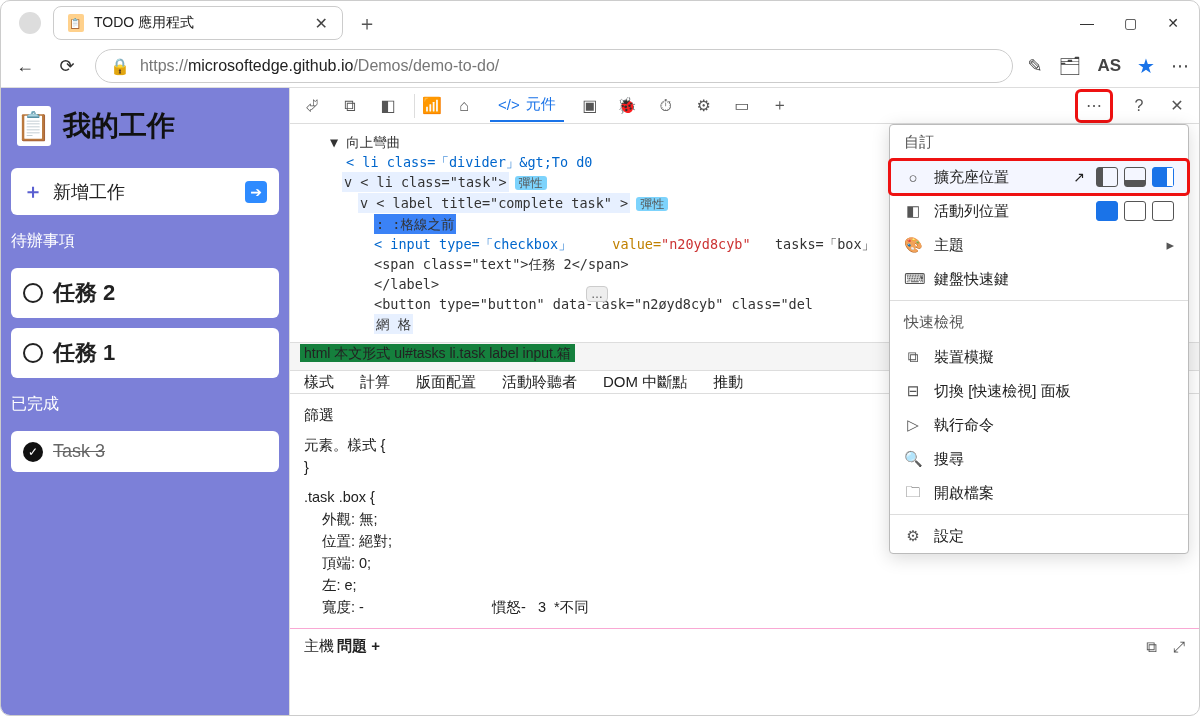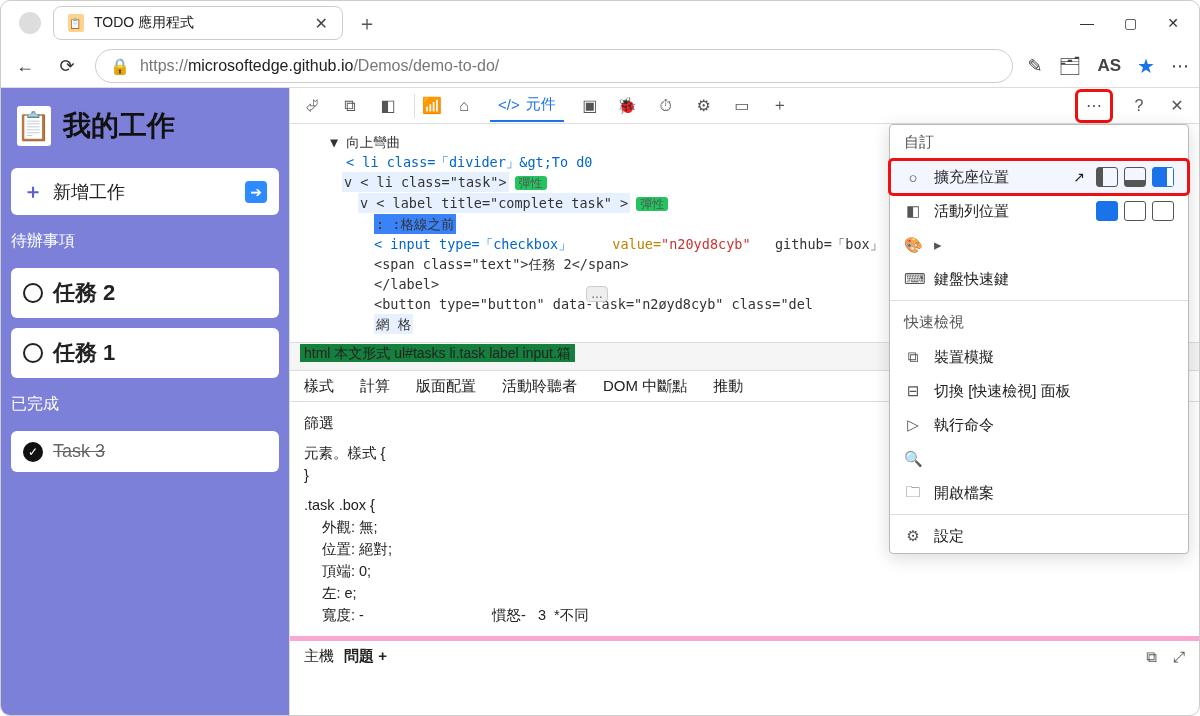--- a/index.html
+++ b/index.html
@@ -46,33 +46,33 @@
   .dt-tab { padding: 6px 8px; font-size:15px; color:#333; display:flex; align-items:center; gap:6px; }
   .dt-tab.active { border-bottom: 2.5px solid #1a73e8; color:#1a73e8; }
   .dt-toolbar .spacer { flex:1; }
   .more-hl { border: 3px solid #e11; border-radius:6px; padding:2px 4px; }
 
   .dom { padding: 8px 16px 8px 40px; font-family: Consolas, monospace; font-size: 13.5px; line-height: 20px; color:#333; }
   .dom .row { white-space: nowrap; }
   .dom .hl { background:#e7f0ff; display:inline-block; padding:0 2px; }
   .dom .attr { color:#c08000; }
   .dom .val { color:#c33; }
-  .dom .badge { background:#22c55e; color:#555; padding:0 4px; border-radius:3px; font-size:12px; margin-left:6px; }
+  .dom .badge { background:#7dd3fc; color:#555; padding:0 4px; border-radius:3px; font-size:12px; margin-left:6px; }
   .ellipsis { position:absolute; left:296px; top:198px; background:#eee; border:1px solid #ccc; border-radius:4px; padding:0 4px; font-size:12px; color:#555; }
 
   .crumbs { height:28px; background:#f5f5f5; padding:2px 10px; font-size:14px; border-top:1px solid #ddd; }
   .crumbs .sel { background:#15803d; padding:1px 4px; }
 
-  .subtabs { height:32px; display:flex; align-items:center; gap:26px; padding:0 14px; border-top:1px solid #ddd; border-bottom:1px solid #ddd; font-size:15px; }
+  .subtabs { height:24px; display:flex; align-items:center; gap:26px; padding:0 14px; border-top:1px solid #ddd; border-bottom:1px solid #ddd; font-size:15px; }
   .styles { padding:10px 14px; font-size:15px; line-height:22px; font-family: "Segoe UI", Arial, sans-serif; }
   .styles .rule { margin-top:8px; font-size:14.5px; }
   .styles .prop { padding-left:18px; }
   .styles .left { display:inline-block; }
 
-  .drawer { height:36px; display:flex; align-items:center; gap:10px; padding:0 14px; border-top:5px solid #f9a8d4; font-size:15px; }
+  .drawer { height:36px; display:flex; align-items:center; gap:3px; padding:0 14px; border-top:1px solid #f9a8d4; font-size:15px; }
   .drawer .bold { font-weight:700; }
   .drawer .right { margin-left:auto; display:flex; gap:16px; color:#555; }
 
   
   .menu { position:absolute; right:10px; top:36px; width:300px; background:#fff; border:1px solid #bbb; border-radius:4px; box-shadow:0 4px 18px rgba(0,0,0,.15); font-size:15px; }
   .menu .hdr { padding:8px 14px; color:#555; }
   .menu .row { display:flex; align-items:center; gap:12px; padding:6px 14px; height:34px; }
   .menu .row .lbl { flex:1; }
   .menu .icos { display:flex; gap:6px; }
   .menu .ico { width:22px; height:20px; border:1.5px solid #555; border-radius:3px; display:flex; }
@@ -177,21 +177,21 @@
     <div class="dom">
       <div class="row">▼ <span>向上彎曲</span></div>
       <div class="row" style="padding-left:16px;color:#06c">&lt; li class=「divider」&amp;gt;To d0</div>
       <div class="row" style="padding-left:12px"><span class="hl"><span>v &lt; li class="task"&gt;</span></span><span class="badge">彈性</span></div>
       <div class="row" style="padding-left:28px"><span class="hl"><span>v &lt; label title="complete task" &gt;</span></span><span class="badge">彈性</span></div>
       <div class="row" style="padding-left:44px"><span class="hl" style="background:#3b82f6">: :格線之前</span></div>
       <div class="row" style="padding-left:44px">
         <span style="color:#06c">&lt; input type=「checkbox」</span>
         &nbsp;&nbsp;&nbsp;
         <span class="attr">value=</span><span class="val">"n20yd8cyb"</span>
-        &nbsp;&nbsp;<span>github=「box」</span>
+        &nbsp;&nbsp;<span>tasks=「box」</span>
       </div>
       <div class="row" style="padding-left:44px">&lt;span class="text"&gt;任務 2&lt;/span&gt;</div>
       <div class="row" style="padding-left:44px">&lt;/label&gt;</div>
       <div class="row" style="padding-left:44px">&lt;button type="button" data-task="n2øyd8cyb" class="del</div>
       <div class="row" style="padding-left:44px"><span class="hl">網 格</span></div>
     </div>
 
     <div class="crumbs">
       <span class="sel">html 本文形式 ul#tasks li.task label input.箱</span>
     </div>
@@ -261,20 +261,21 @@
         <span class="lbl">活動列位置</span>
         <span class="icos">
           <span class="ico sel"></span>
           <span class="ico"></span>
           <span class="ico"></span>
         </span>
       </div>
 
       <div class="row">
         <span class="glyph">🎨</span>
+        <span class="lbl">主題</span>
         <span class="arrow">▸</span>
       </div>
 
       <div class="row">
         <span class="glyph">⌨</span>
         <span class="lbl">鍵盤快速鍵</span>
       </div>
 
       <div class="sep"></div>
       <div class="hdr">快速檢視</div>
@@ -286,20 +287,21 @@
       <div class="row">
         <span class="glyph">⊟</span>
         <span class="lbl">切換 [快速檢視] 面板</span>
       </div>
       <div class="row">
         <span class="glyph">▷</span>
         <span class="lbl">執行命令</span>
       </div>
       <div class="row">
         <span class="glyph">🔍</span>
+        <span class="lbl">搜尋</span>
       </div>
       <div class="row">
         <span class="glyph">🗀</span>
         <span class="lbl">開啟檔案</span>
       </div>
       <div class="sep"></div>
       <div class="row">
         <span class="glyph">⚙</span>
         <span class="lbl">設定</span>
       </div>

